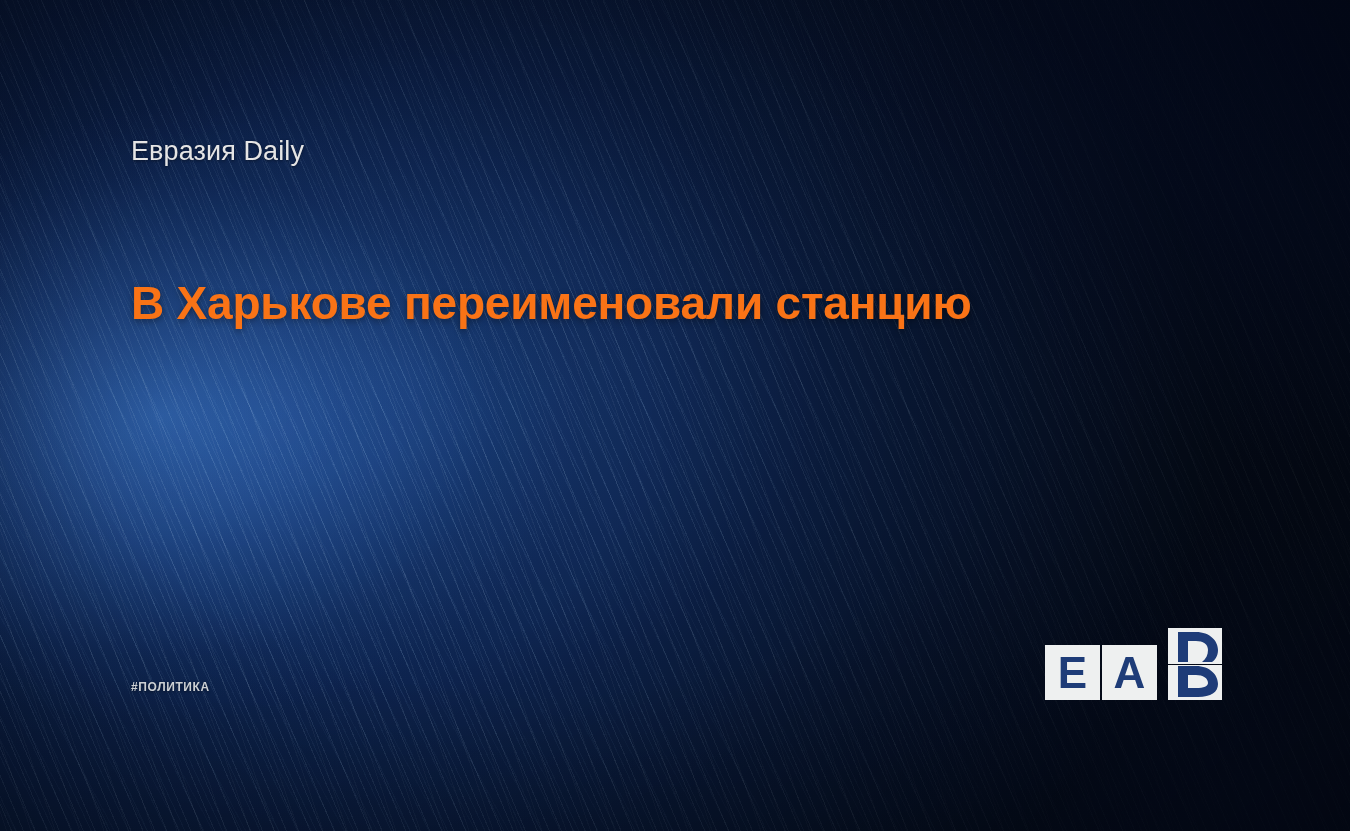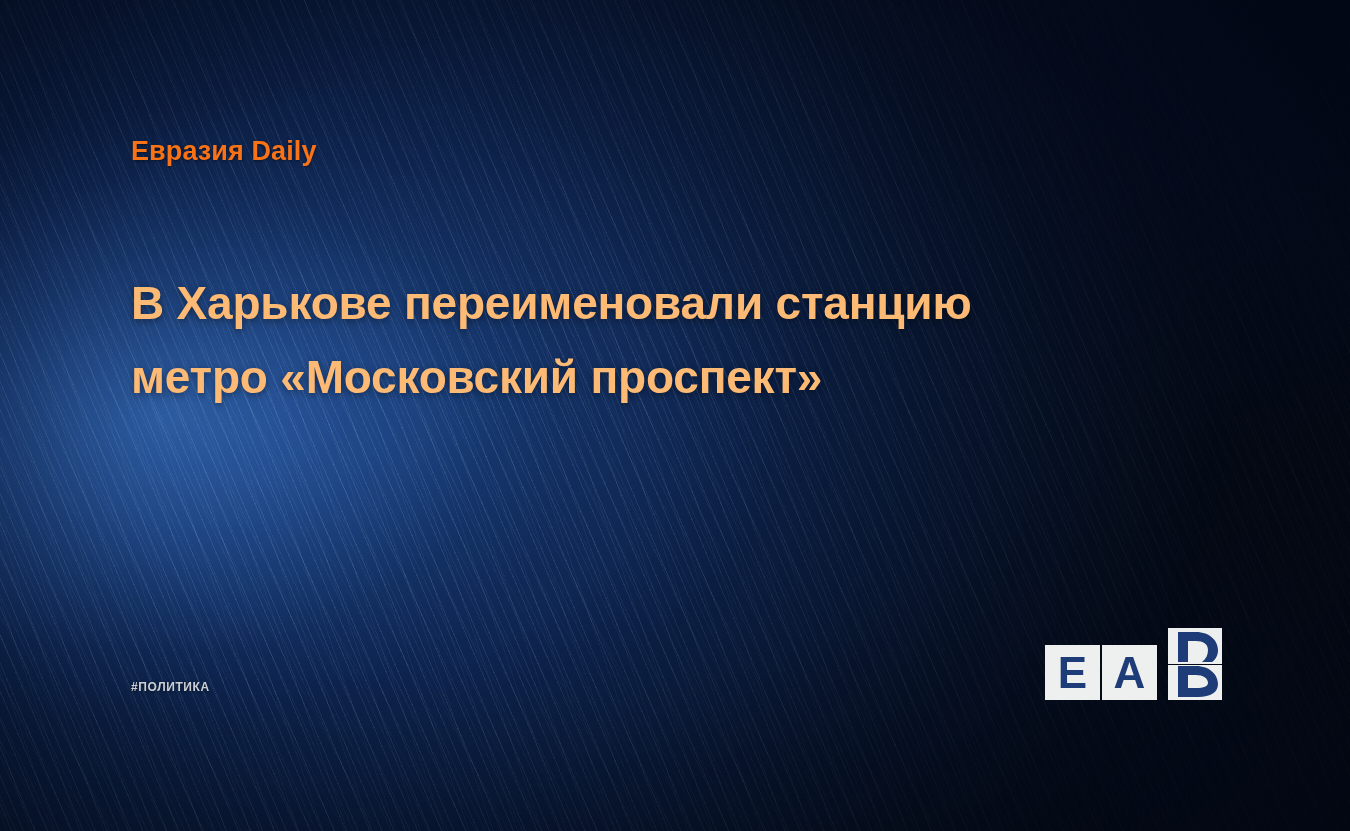--- a/index.html
+++ b/index.html
@@ -130,33 +130,33 @@
     z-index: 3;
     width: 100%;
     height: 100%;
   }
 
   .brand {
     position: absolute;
     left: 131px;
     top: 136px;
     font-size: 27px;
-    font-weight: bold;
+    font-weight: normal;
     letter-spacing: 0.1px;
-    color: #f97316;
+    color: #e5e5e5;
     text-shadow: 0 1px 3px rgba(0,0,0,0.45);
     white-space: nowrap;
   }
 
   .headline {
     position: absolute;
     left: 131px;
     top: 266px;
     width: 1020px;
-    color: #fdba74;
+    color: #f97316;
     font-size: 46px;
     font-weight: bold;
     line-height: 74px;
     letter-spacing: -0.2px;
     text-shadow: 0 2px 7px rgba(0,0,0,0.40);
   }
   .headline .ln {
     display: block;
     white-space: nowrap;
   }
@@ -228,21 +228,20 @@
     <div class="bg-dark"></div>
     <div class="vignette"></div>
   </div>
 
   <div class="content">
 
     <div class="brand">Евразия Daily</div>
 
     <div class="headline">
       <span class="ln">В Харькове переименовали станцию</span>
-      <span class="ln">метро «Московский проспект»</span>
     </div>
 
     <div class="tag">#ПОЛИТИКА</div>
 
     <div class="logo">
       <div class="sq sq-e"></div>
       <div class="sq sq-a"></div>
       <div class="sq sq-d1"></div>
       <div class="sq sq-d2"></div>
 

